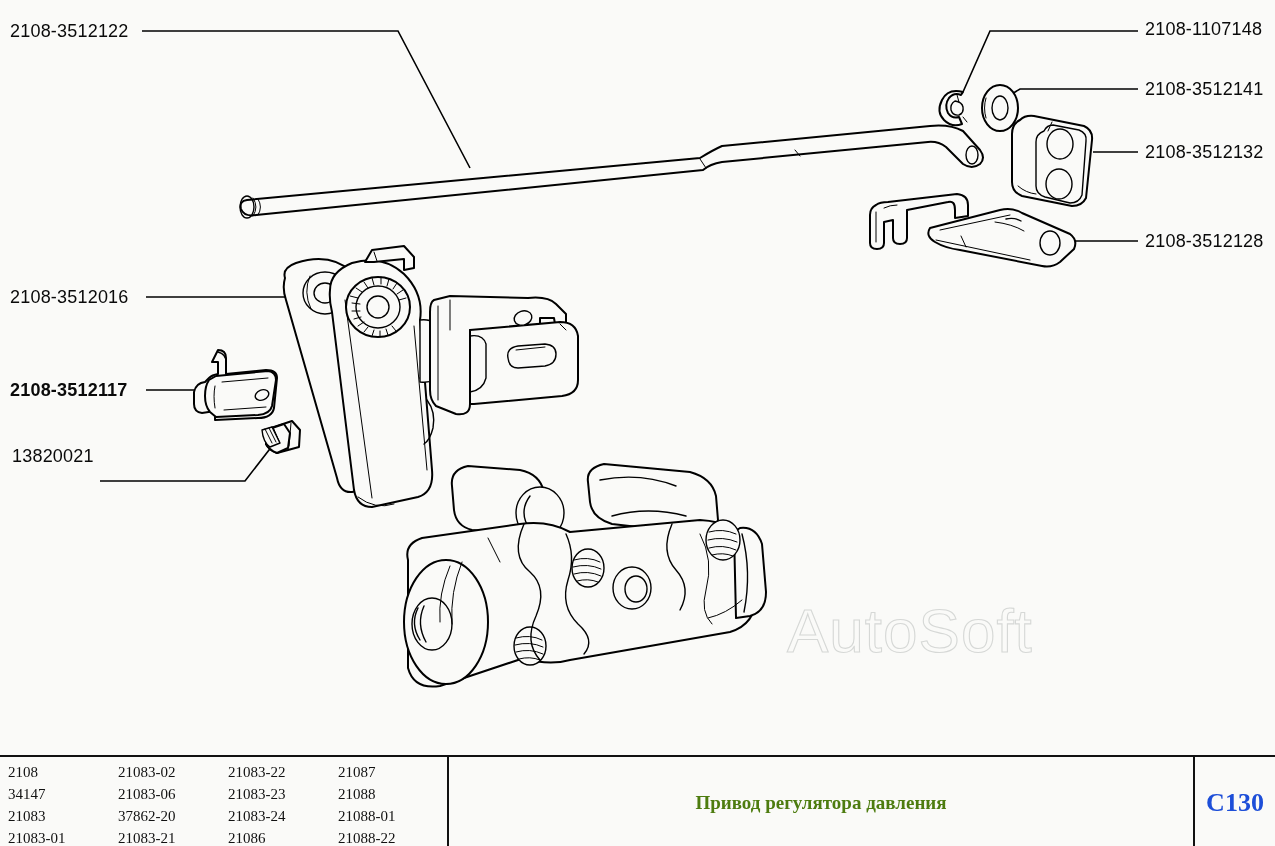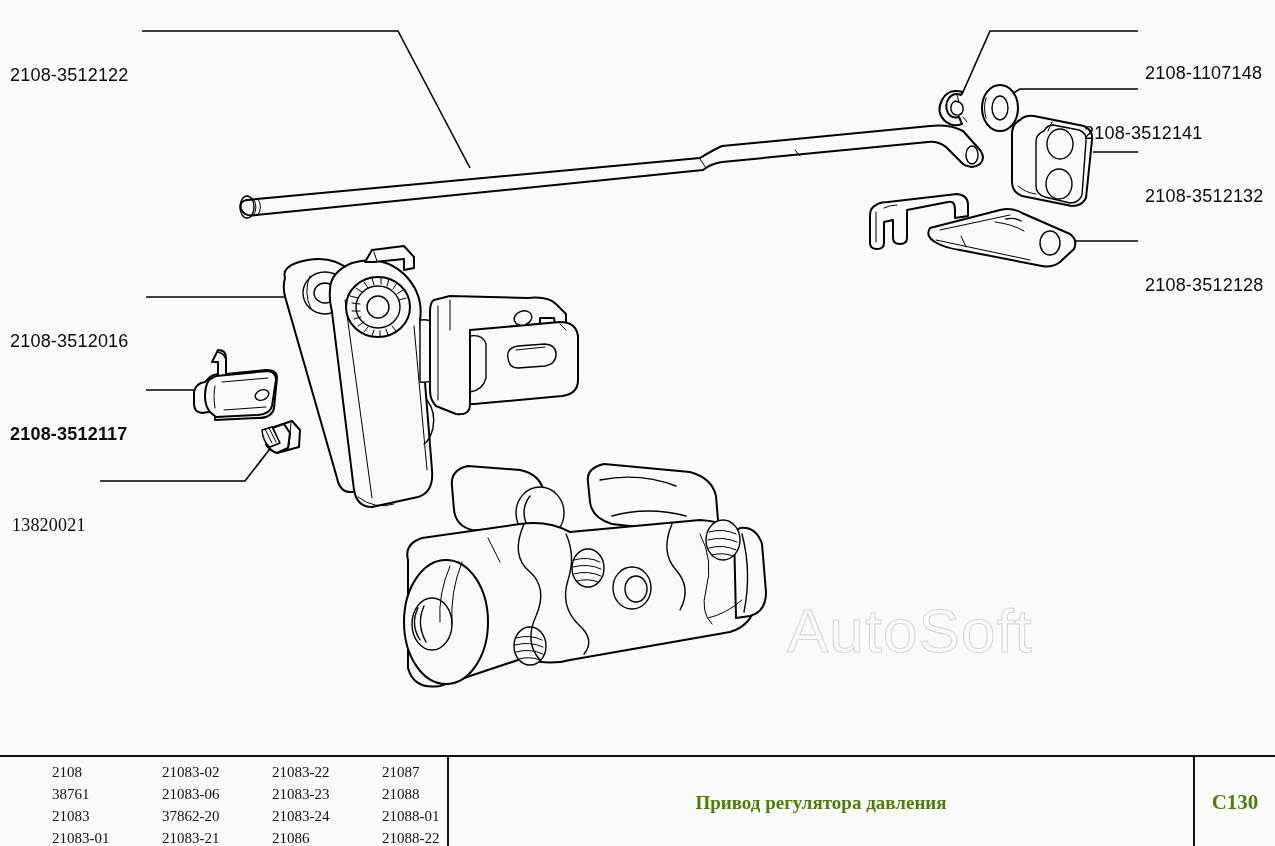--- a/index.html
+++ b/index.html
@@ -33,21 +33,20 @@
   }
   
   .callout {
     position: absolute;
     font-family: "Liberation Sans", sans-serif;
     font-size: 18px;
     letter-spacing: 0.2px;
     color: #0a0a0a;
     white-space: nowrap;
     line-height: 1;
-    margin-top: 44px;
   }
   .callout.left  { text-align: left; }
   .callout.right { text-align: left; }
 
   
   #watermark {
     position: absolute;
     left: 787px;
     top: 600px;
     font-family: "Liberation Sans", sans-serif;
@@ -81,21 +80,20 @@
     position: absolute;
     top: 4px;
     font-family: "Liberation Serif", serif;
     font-size: 15px;
     color: #111;
   }
   #footer .numbers .col div {
     height: 22px;
     line-height: 22px;
     white-space: nowrap;
-    margin-left: 44px;
   }
   #footer .vdiv {
     position: absolute;
     top: 0;
     width: 2px;
     height: 91px;
     background: #111;
   }
   #footer .title {
     position: absolute;
@@ -118,23 +116,23 @@
     left: 1195px;
     top: 0;
     width: 80px;
     height: 91px;
     display: flex;
     align-items: center;
     justify-content: center;
   }
   #footer .code span {
     font-family: "Liberation Serif", serif;
-    font-size: 21px;
+    font-size: 26px;
     font-weight: 700;
-    color: #4d7c0f;
+    color: #1d4ed8;
   }
 </style>
 </head>
 <body>
 
 <div id="page">
 
   <svg id="drawing" viewBox="0 0 1275 846" xmlns="http://www.w3.org/2000/svg">
     <defs>
       <style>
@@ -521,34 +519,34 @@
       <path class="lnt" d="M672 524 Q660 552 676 570 Q692 588 680 610"></path>
       <path class="lnh" d="M700 534 Q714 560 706 590 Q700 612 712 624"></path>
       <path class="lnh" d="M488 538 L500 562"></path>
       <path class="lnh" d="M742 600 Q726 614 708 618"></path>
     </g>
   </svg>
 
   <div class="callout left" style="left:10px;  top:22px;">2108-3512122</div>
   <div class="callout left" style="left:10px;  top:288px;">2108-3512016</div>
   <div class="callout left" style="left:10px;  top:381px;font-weight:bold;">2108-3512117</div>
-  <div class="callout left" style="left:12px;  top:472px;font-family:Liberation Serif, serif;">13820021</div>
+  <div class="callout left" style="left:12px;  top:447px;">13820021</div>
   <div class="callout right" style="left:1145px; top:20px;">2108-1107148</div>
-  <div class="callout right" style="left:1084px; top:80px;">2108-3512141</div>
+  <div class="callout right" style="left:1145px; top:80px;">2108-3512141</div>
   <div class="callout right" style="left:1145px; top:143px;">2108-3512132</div>
   <div class="callout right" style="left:1145px; top:232px;">2108-3512128</div>
 
   <div id="watermark">AutoSoft</div>
 
   <div id="footer">
 
     <div class="numbers">
       <div class="col" style="left:8px;">
         <div>2108</div>
-        <div>38761</div>
+        <div>34147</div>
         <div>21083</div>
         <div>21083-01</div>
       </div>
       <div class="col" style="left:118px;">
         <div>21083-02</div>
         <div>21083-06</div>
         <div>37862-20</div>
         <div>21083-21</div>
       </div>
       <div class="col" style="left:228px;">

